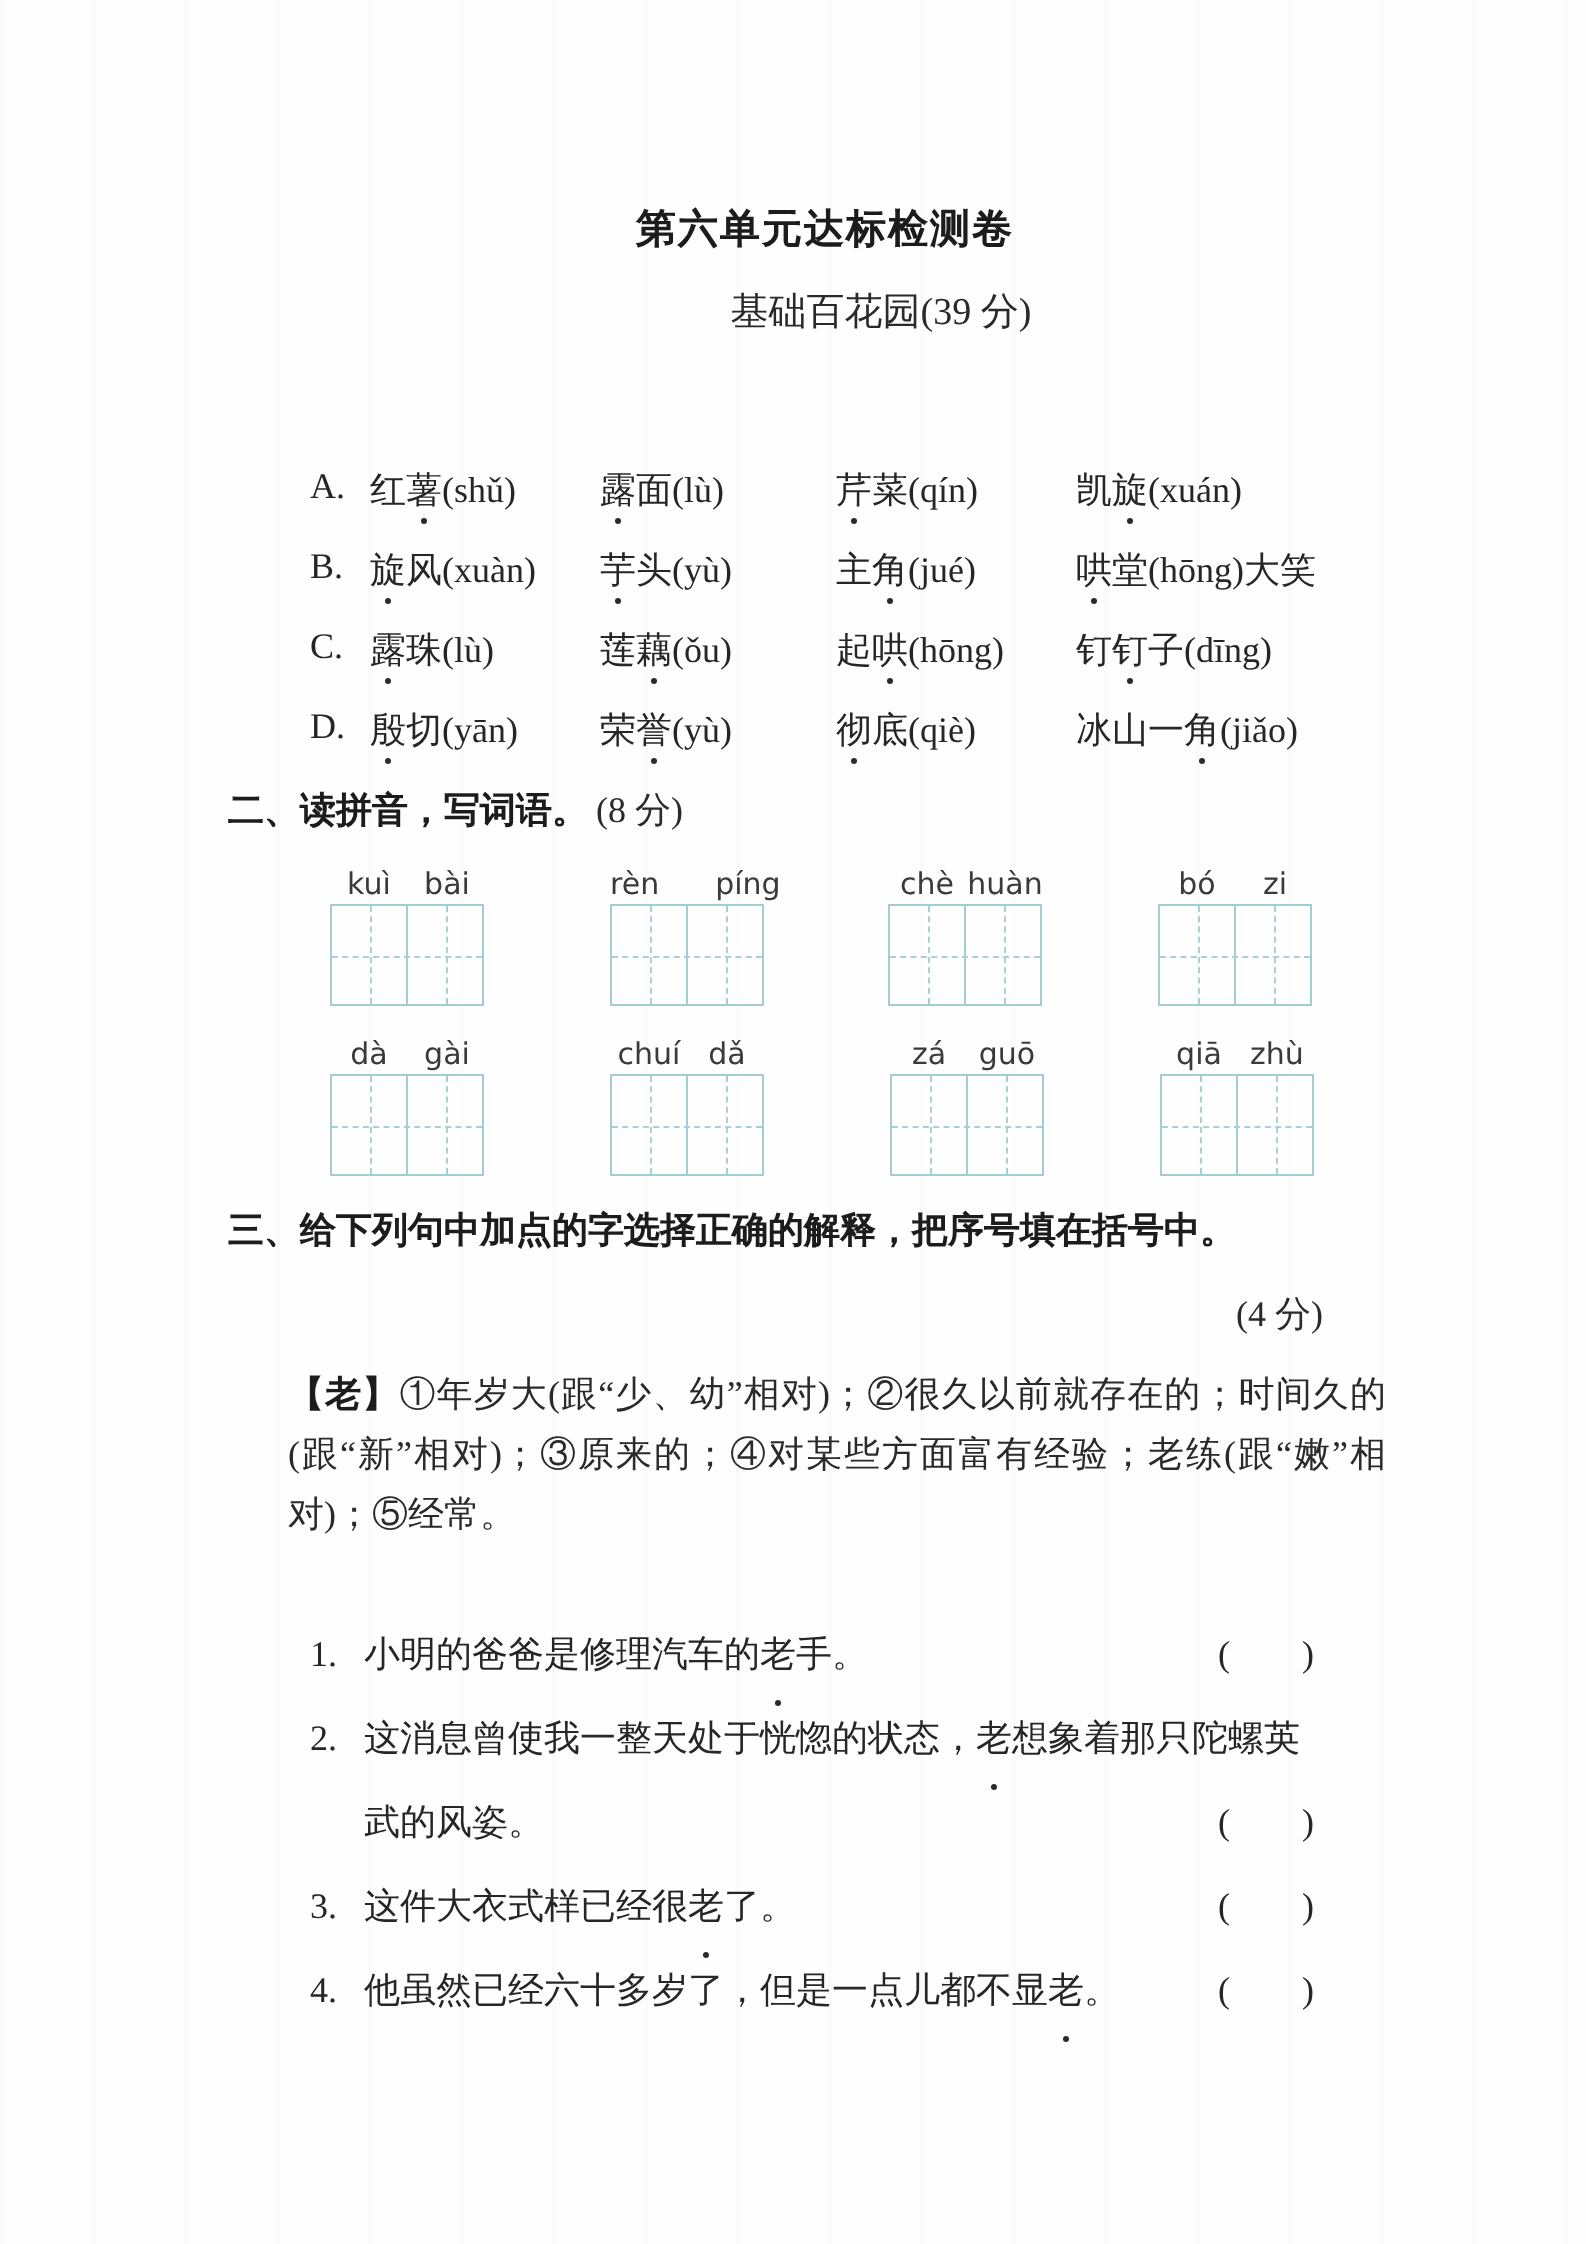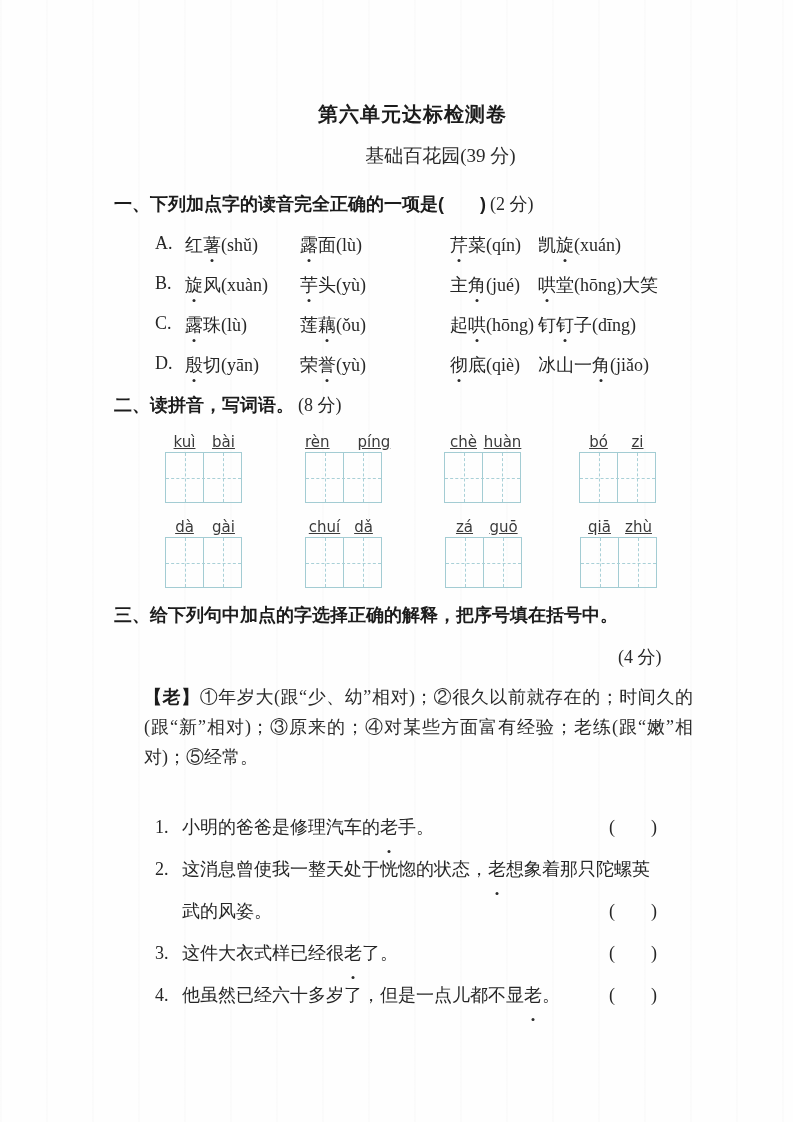--- a/index.html
+++ b/index.html
@@ -28,34 +28,34 @@
     position:absolute; left:114px;
     font-family:"Liberation Sans","DejaVu Sans",sans-serif;
     font-weight:700; font-size:18px; color:#1c1c1c; white-space:nowrap;
   }
   .sec-score { font-family:"Liberation Serif","DejaVu Serif",serif; font-weight:400; font-size:18px; color:#2a2a2a; margin-left:4px; }
   .opt-row { position:absolute; left:155px; width:638px; height:26px; font-size:18px; }
   .opt-label { position:absolute; left:0; top:0; }
   .opt-word { position:absolute; top:0; white-space:nowrap; }
   .opt-word.w1 { left:30px; }
   .opt-word.w2 { left:145px; }
-  .opt-word.w3 { left:263px;margin-left:32px; }
+  .opt-word.w3 { left:263px; }
   .opt-word.w4 { left:383px; }
   .dotted { position:relative; display:inline-block; }
   .dotted::after {
     content:""; position:absolute; left:50%; bottom:-5px;
     width:3px; height:3px; border-radius:50%; background:#2b2b2b;
     transform:translateX(-50%);
   }
   .pinyin-pair {
     position:absolute; width:78px; display:flex;
     font-family:"DejaVu Sans","Liberation Sans",sans-serif;
     font-size:15px; color:#3a3a3a;
   }
-  .pinyin-pair span { flex:1; text-align:center;text-decoration:underline; }
+  .pinyin-pair span { flex:1; text-align:center; }
   .tzg {
     position:absolute; width:77px; height:51px;
     border:1.5px solid #a3ccd3; display:flex; background:rgba(255,255,255,0.4);
   }
   .tzg::after {
     content:""; position:absolute; left:0; right:0; top:50%;
     border-top:1px dashed #a9d0d7;
   }
   .tzg .half { position:relative; flex:1; }
   .tzg .half.first { border-right:1.5px solid #a3ccd3; }
@@ -75,23 +75,20 @@
   .s3-score-line { position:absolute; left:618px; top:645px; font-size:18px; color:#2a2a2a; }
 </style>
 </head>
 <body>
 
 <div class="page">
 
   <div class="doc-title">第六单元达标检测卷</div>
   <div class="doc-subtitle">基础百花园(39 分)</div>
 
-  <div class="sec-heading" style="top:192px;">
-    <span>一、下列加点字的读音完全正确的一项是(　　)</span><span class="sec-score">(2 分)</span>
-  </div>
 
   <div class="opt-row" style="top:233px;">
     <span class="opt-label">A.</span>
     <span class="opt-word w1"><span>红</span><span class="dotted">薯</span><span>(shǔ)</span></span>
     <span class="opt-word w2"><span></span><span class="dotted">露</span><span>面(lù)</span></span>
     <span class="opt-word w3"><span></span><span class="dotted">芹</span><span>菜(qín)</span></span>
     <span class="opt-word w4"><span>凯</span><span class="dotted">旋</span><span>(xuán)</span></span>
   </div>
   <div class="opt-row" style="top:273px;">
     <span class="opt-label">B.</span>

